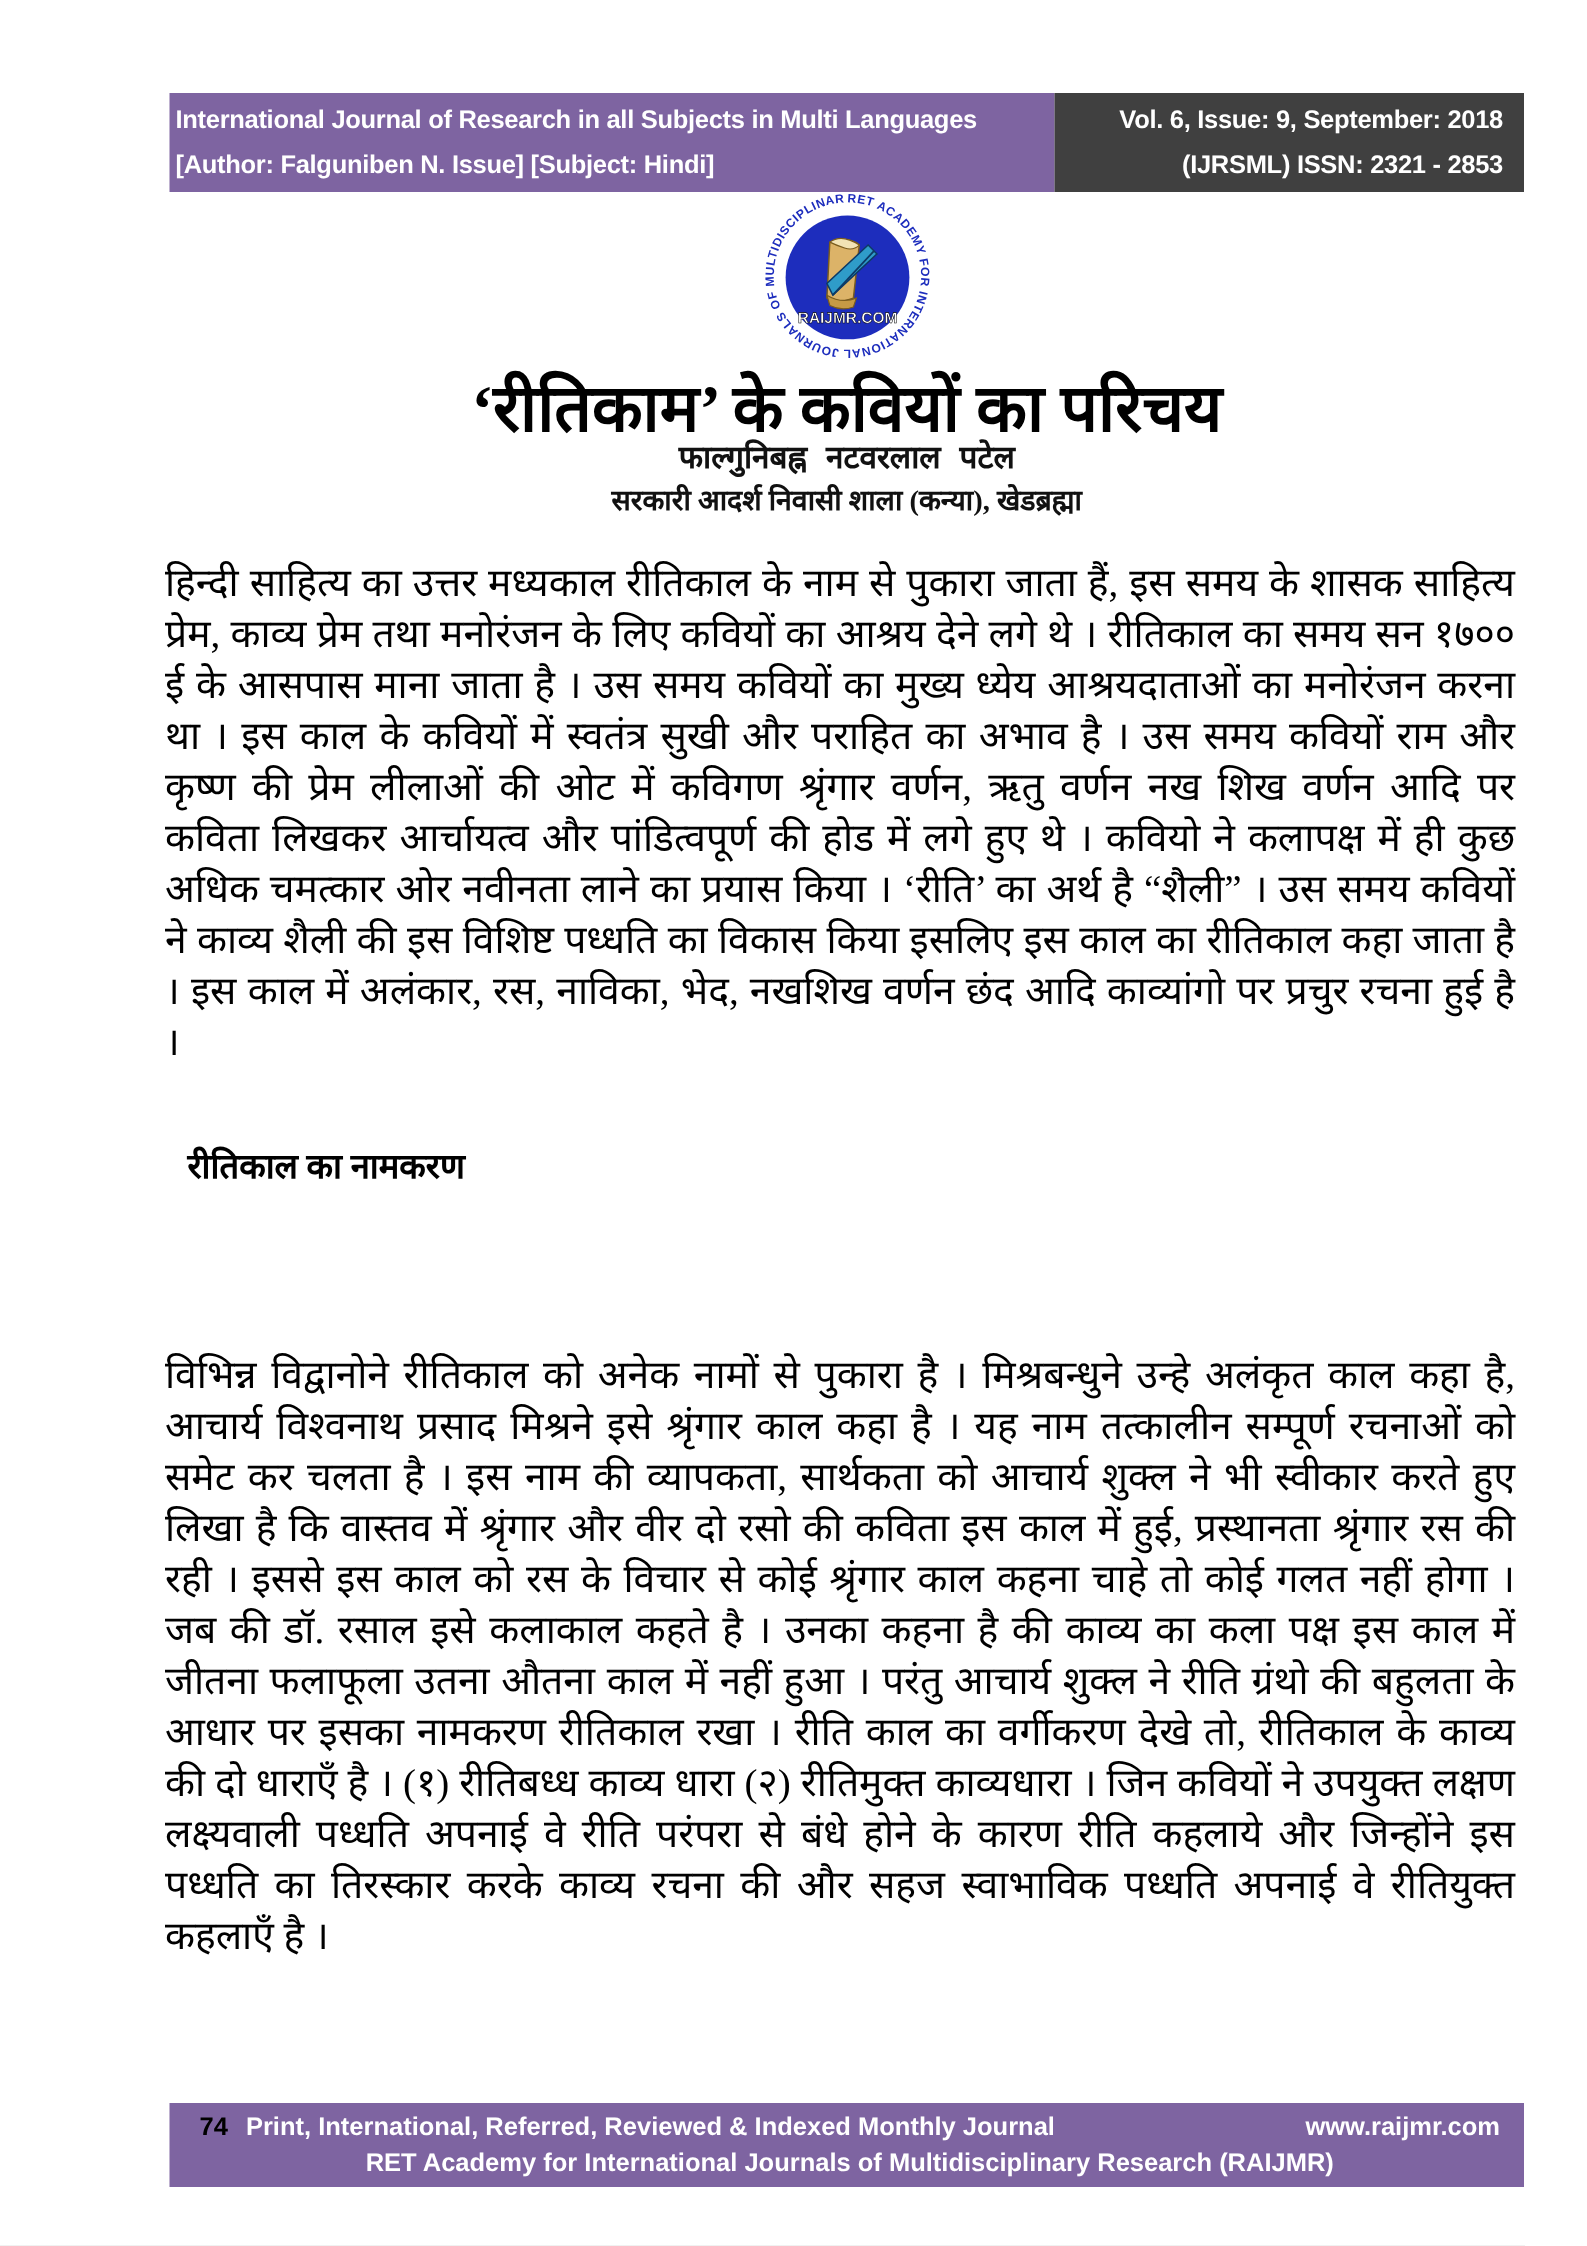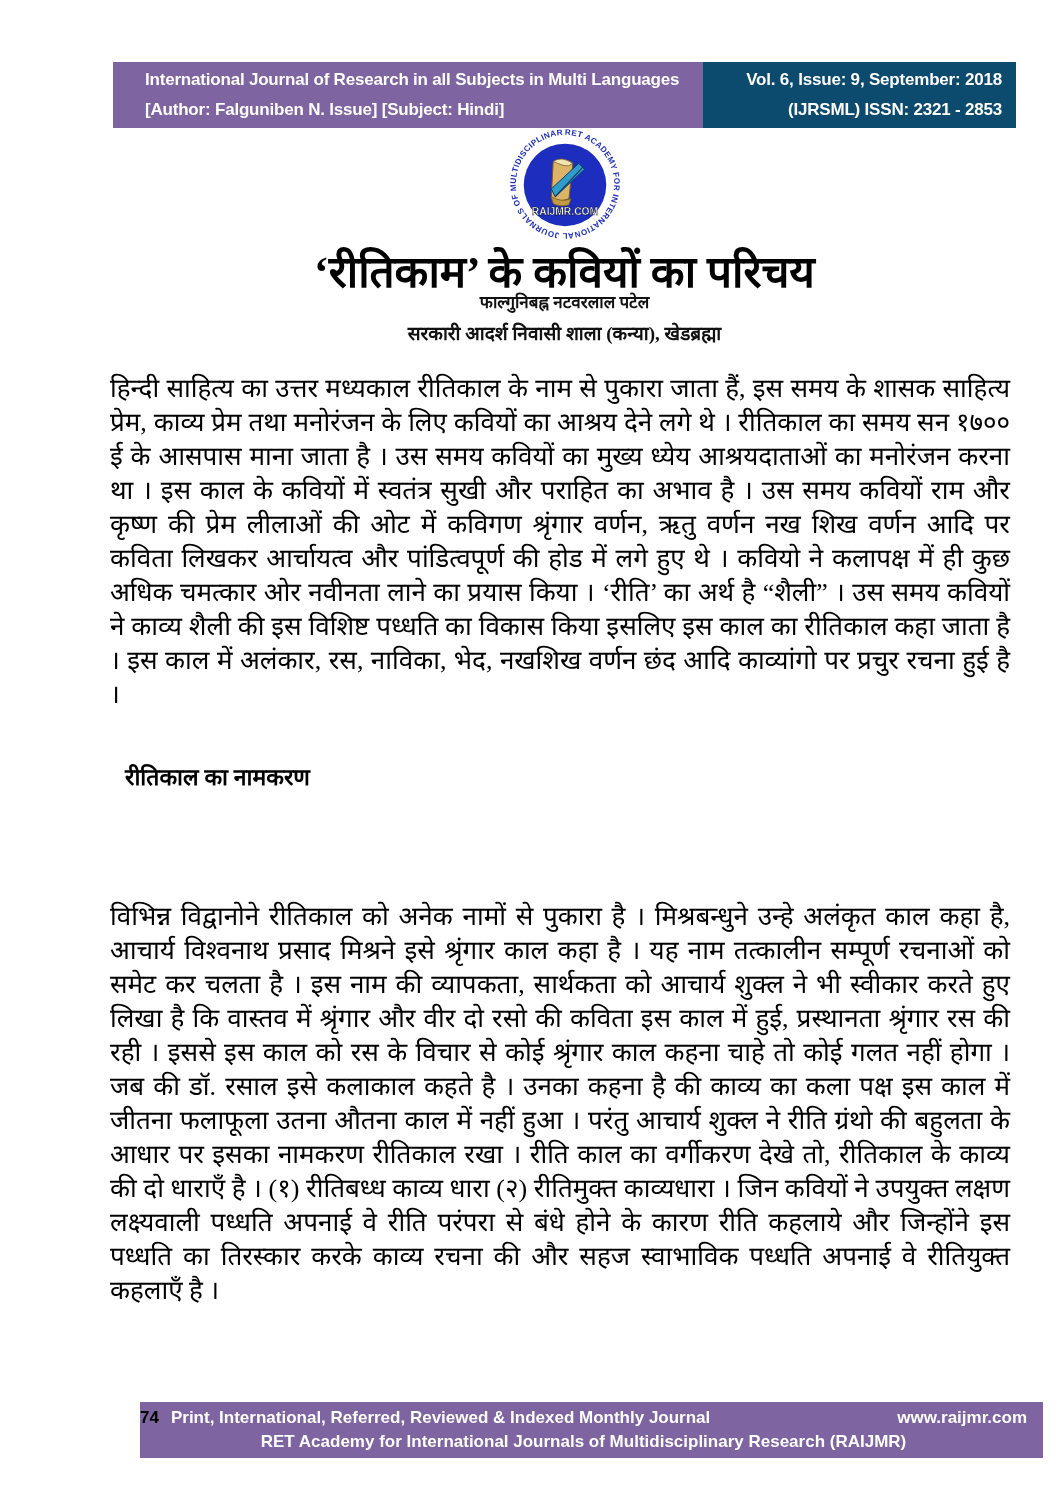--- a/index.html
+++ b/index.html
@@ -15,42 +15,42 @@
   }
   
   .header {
     position:absolute; top:62px; left:113px; width:903px; height:66px;
     display:flex;
     font-family:"Liberation Sans","DejaVu Sans",sans-serif;
     font-weight:bold; font-size:17px; letter-spacing:-0.2px;
   }
   .header-left {
     width:590px; background:#7e64a1; color:#ffffff;
-    padding:8px 0 8px 32px;
+    padding:8px 0 8px 4px;
     display:flex; flex-direction:column; justify-content:space-between;
   }
   .header-right {
-    flex:1; background:#0c4a6e; color:#ffffff;
+    flex:1; background:#404040; color:#ffffff;
     padding:8px 14px 8px 0;
     display:flex; flex-direction:column; justify-content:space-between;
     text-align:right;
   }
   
   .logo-wrap {
     position:absolute; top:128px; left:113px; width:903px; height:112px;
     display:flex; justify-content:center;
   }
   
   .title {
     position:absolute; top:240px; left:113px; width:903px;
     text-align:center; font-size:44px; font-weight:bold; color:#000;
   }
   .author {
     position:absolute; top:290px; left:113px; width:903px;
-    text-align:center; font-size:17px; font-weight:bold;
+    text-align:center; font-size:21px; font-weight:bold;font-family:Liberation Mono, monospace;
   }
   .affiliation {
     position:absolute; top:320px; left:113px; width:903px;
     text-align:center; font-size:19px; font-weight:bold;font-family:Liberation Serif, serif;
   }
   
   .para {
     position:absolute; left:110px; width:900px;
     font-size:26px; line-height:34px; text-align:justify; color:#000;
   }
@@ -60,22 +60,22 @@
     font-size:23px; font-weight:bold; color:#000;margin-left:15px;
   }
   .para2 { top:797px; }
   .para3 { top:900px; }
   
   .footer {
     position:absolute; top:1402px; left:113px; width:903px; height:56px;
     background:#7e64a1; color:#ffffff;
     font-family:"Liberation Sans","DejaVu Sans",sans-serif;
     font-weight:bold; font-size:17px;
-    padding:6px 16px 6px 0;
-    display:flex; flex-direction:column; justify-content:space-between;margin-left:27px;
+    padding:6px 16px 6px 20px;
+    display:flex; flex-direction:column; justify-content:space-between;
   }
   .footer-row1 { display:flex; align-items:baseline; }
   .footer-pagenum { color:#000000; margin-right:12px; }
   .footer-line1 { flex:1; }
   .footer-site { text-align:left; }
   .footer-row2 { text-align:center; }
 </style>
 </head>
 <body>
 

